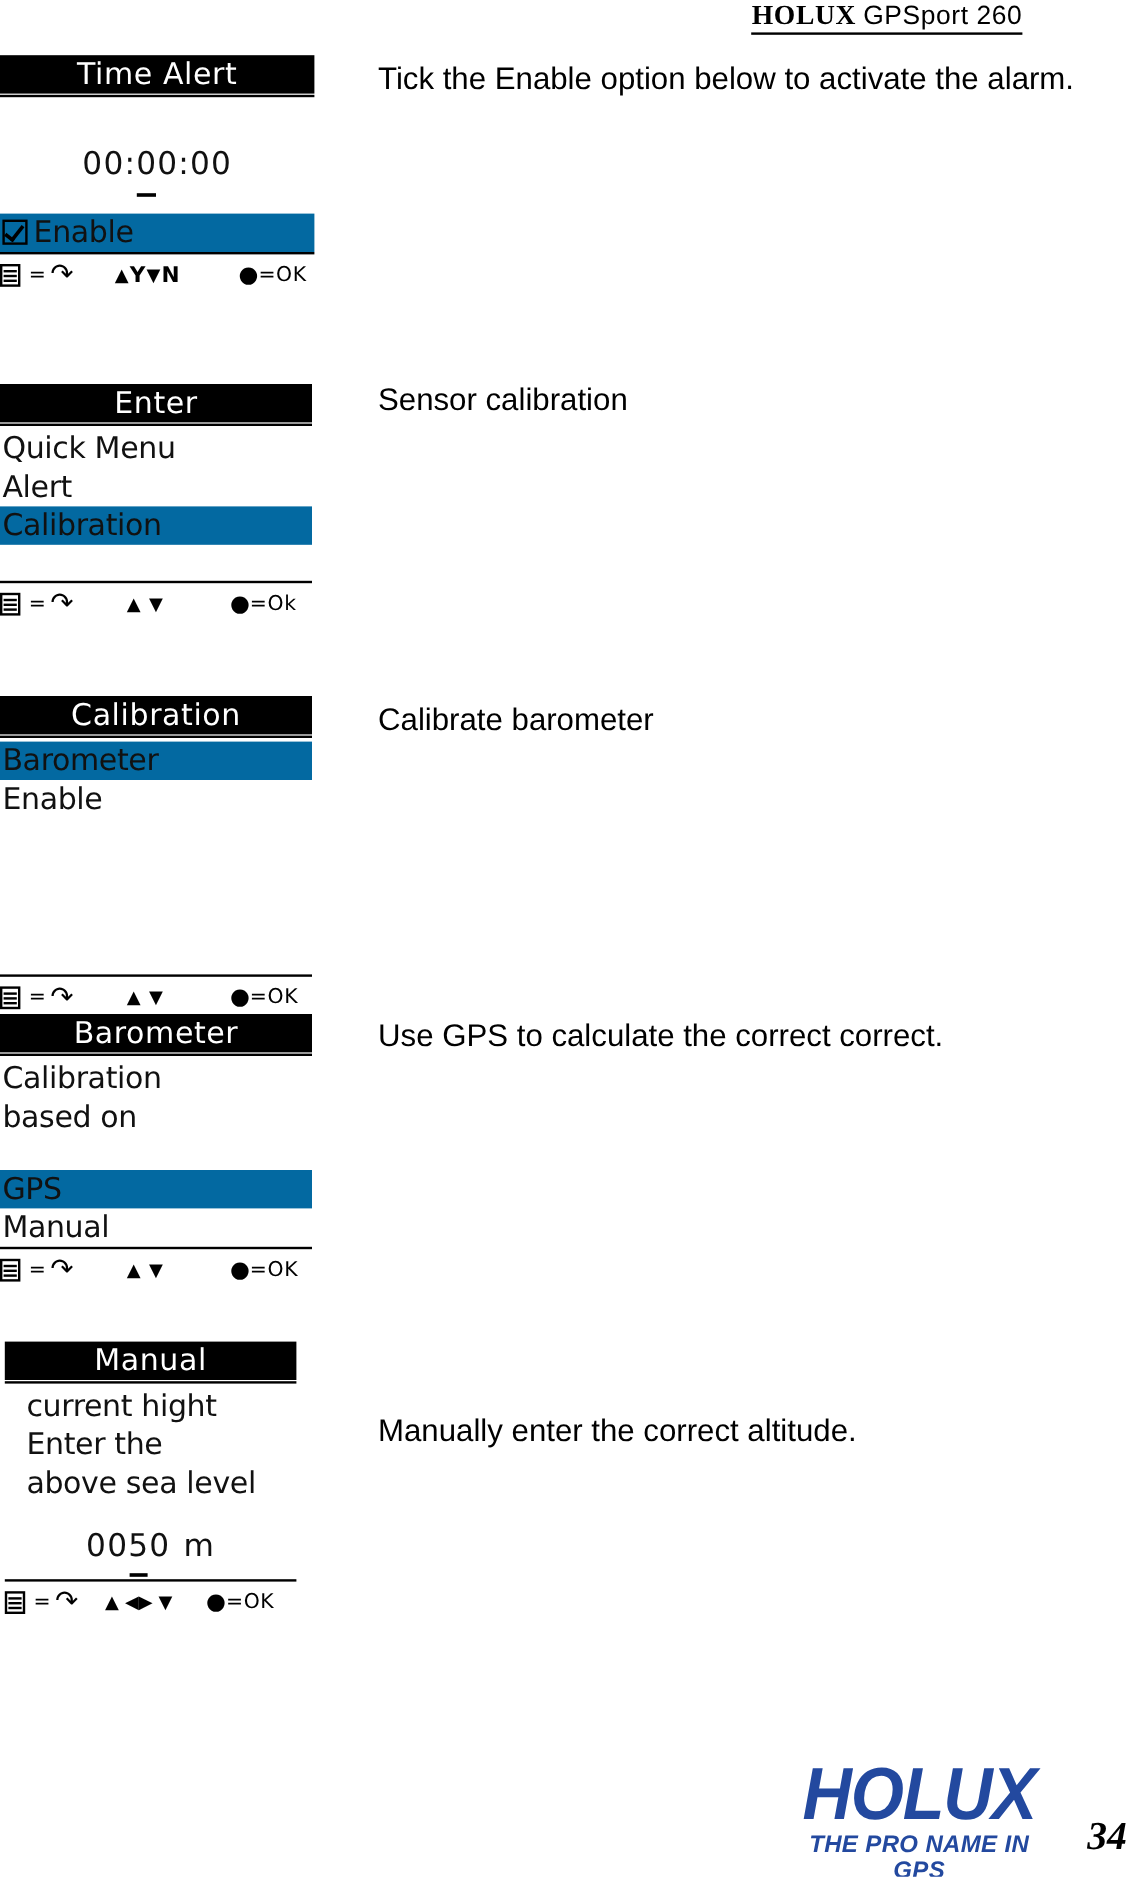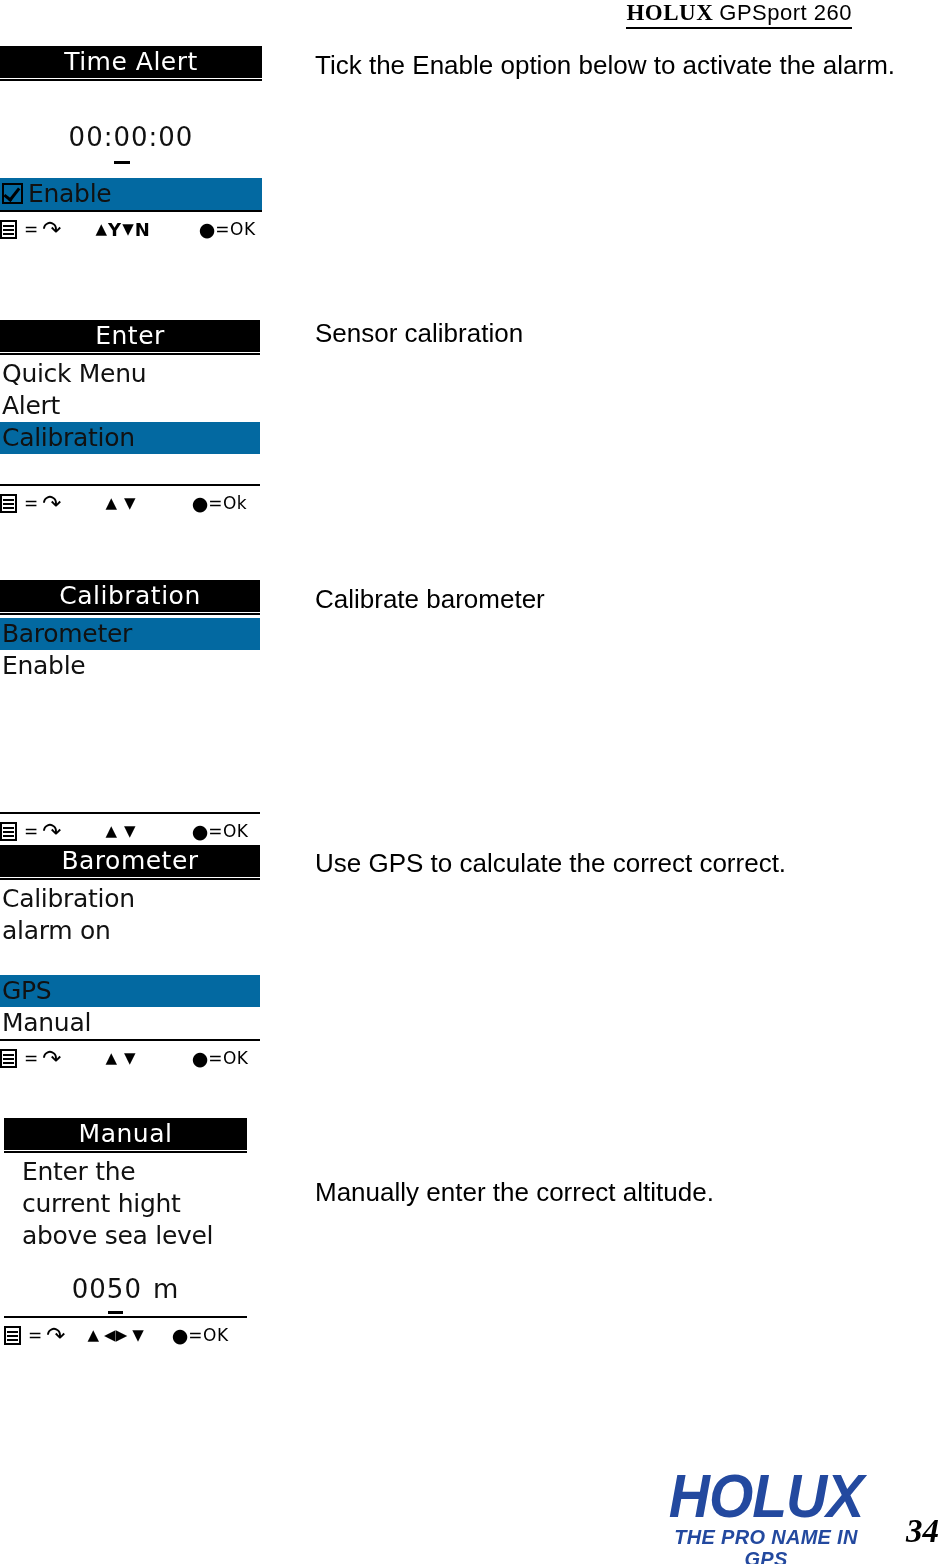--- a/index.html
+++ b/index.html
@@ -326,21 +326,21 @@
         <span class="ok-t">=OK</span>
     </span>
   </div>
 </div>
 
 <div class="lcd" style="top:845px; left:0px; width:260px;">
   <div class="lcd-title">Barometer</div>
   <div class="lcd-title-rule"></div>
   <div class="lcd-body">
     <div class="lcd-row">Calibration</div>
-    <div class="lcd-row">alarm on</div>
+    <div class="lcd-row">based on</div>
     <div style="height:28px;"></div>
     <div class="lcd-row sel">GPS</div>
     <div class="lcd-row">Manual</div>
   </div>
   <div class="lcd-footbar">
     <span class="fb-group">
       <span class="menu-ico"></span>
       <span class="eq">=</span>
       <span class="back-ico">↶</span>
     </span>
@@ -355,22 +355,22 @@
       <span class="dot-ico">●</span>
         <span class="ok-t">=OK</span>
     </span>
   </div>
 </div>
 
 <div class="lcd" style="top:1118px; left:4px; width:243px;">
   <div class="lcd-title">Manual</div>
   <div class="lcd-title-rule"></div>
   <div class="lcd-body">
+    <div class="lcd-row" style="padding-left:18px;">current hight</div>
     <div class="lcd-row" style="padding-left:18px;">Enter the</div>
-    <div class="lcd-row" style="padding-left:18px;">current hight</div>
     <div class="lcd-row" style="padding-left:18px;">above sea level</div>
     <div style="height:18px;"></div>
     <div class="lcd-center" style="height:38px;line-height:38px;">
       <span>00</span><span class="cursor-u">5</span><span>0</span><span style="display:inline-block;width:11px;"></span><span>m</span>
     </div>
     <div style="height:8px;"></div>
   </div>
   <div class="lcd-footbar">
     <span class="fb-group">
       <span class="menu-ico"></span>

